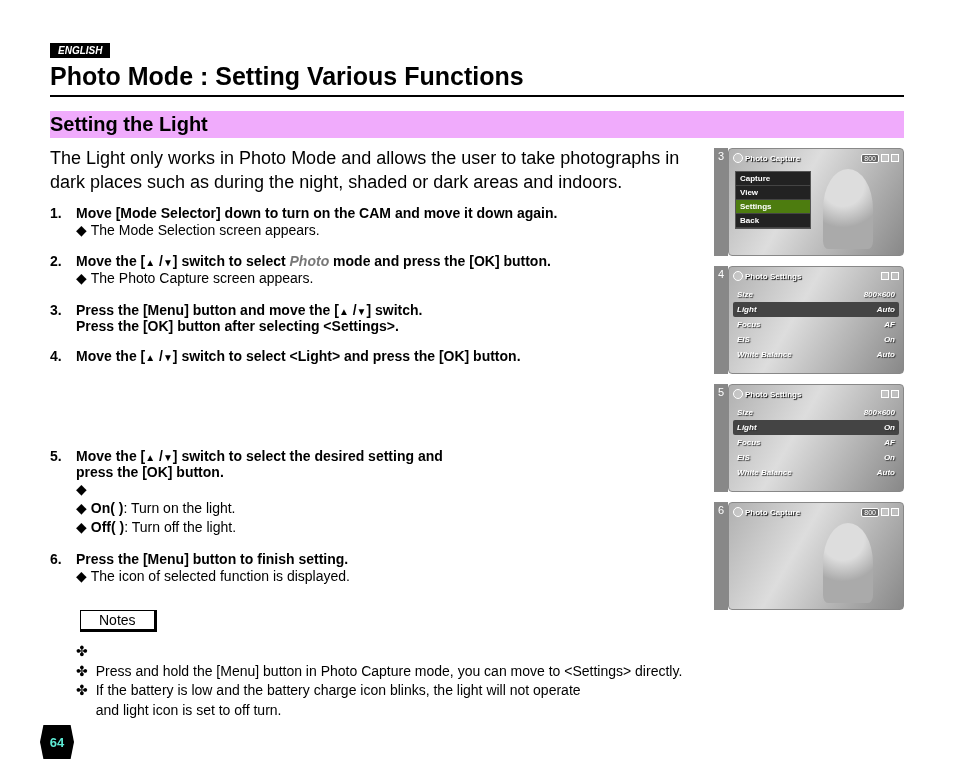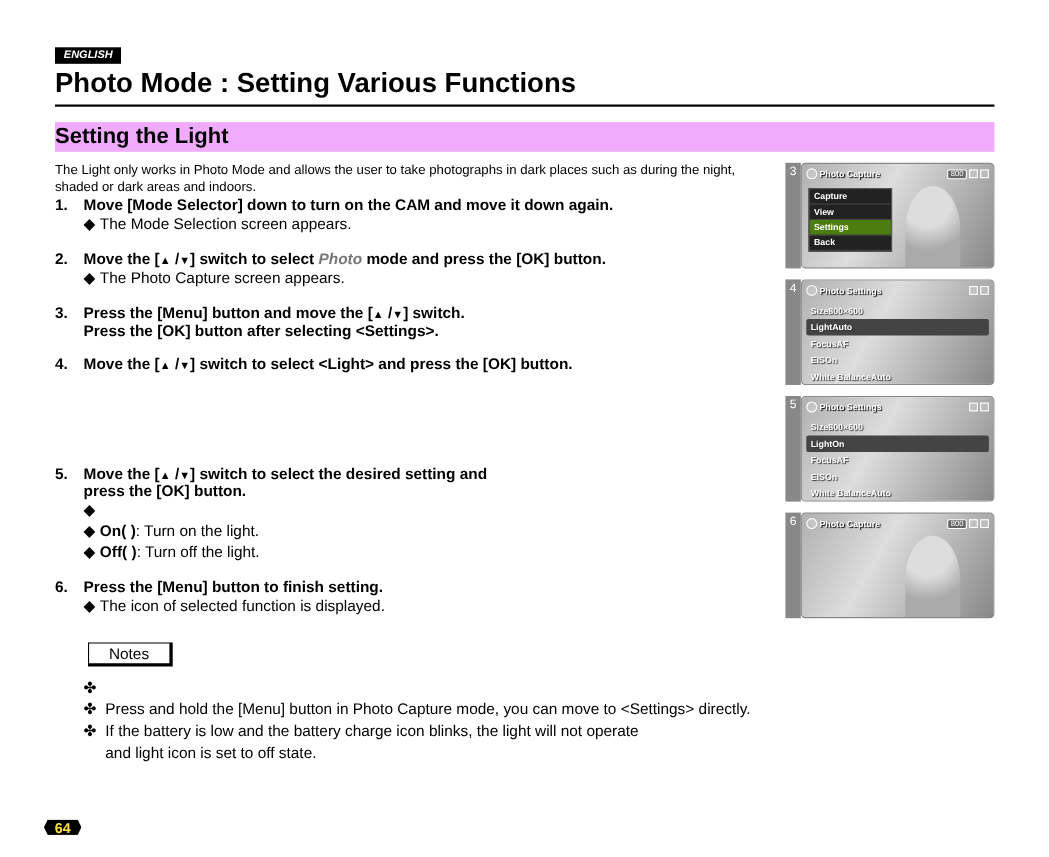--- a/index.html
+++ b/index.html
@@ -1,55 +1,55 @@
 <!DOCTYPE html>
 <html><head>
 <meta charset="utf-8">
 <style>
   * { box-sizing: border-box; margin: 0; padding: 0; }
   body { width: 954px; height: 779px; background: #fff; font-family: Arial, Helvetica, sans-serif; color: #000; position: relative; padding: 40px 50px 20px 50px; }
   .lang-badge { background: #000; color: #fff; font-weight: bold; font-style: italic; padding: 2px 8px; display: inline-block; font-size: 10px; margin-bottom: 4px; }
   .page-title { font-size: 25px; font-weight: bold; border-bottom: 2px solid #000; padding-bottom: 4px; margin-bottom: 14px; }
   .section-title { background: #f0abfc; font-size: 20px; font-weight: bold; padding: 2px 0; margin-bottom: 8px; }
-  .intro { font-size: 12px; line-height: 1.35; max-width: 640px; }
+  .intro { font-size: 18px; line-height: 1.35; margin-bottom: 10px; max-width: 640px; }
   .main { display: flex; gap: 10px; }
   .col-text { flex: 1; }
   ol.steps { list-style: none; counter-reset: step; font-size: 14px; }
   ol.steps > li { margin-bottom: 14px; max-width: 640px; }
   .step-head { font-weight: bold; display: flex; }
   .step-num { min-width: 26px; }
   .step-body { flex: 1; }
   .sub { font-weight: normal; padding-left: 26px; display: flex; line-height: 1.35; }
   .sub .diamond { margin-right: 4px; }
   .bold { font-weight: bold; }
   .italic-grey { font-style: italic; color: #777; font-weight: bold; }
   .arrow-up::before { content: "▲"; font-size: 10px; }
   .arrow-dn::before { content: "▼"; font-size: 10px; }
   .notes-box { border: 1px solid #000; border-right: 3px solid #000; border-bottom: 3px solid #000; padding: 1px 18px; display: inline-block; font-size: 14px; margin: 10px 0 10px 30px; }
   ul.notes { list-style: none; font-size: 14px; max-width: 660px; }
   ul.notes li { display: flex; line-height: 1.4; padding-left: 26px; }
   ul.notes li .plus { margin-right: 8px; }
   .page-num { position: absolute; bottom: 20px; left: 40px; }
-  .page-num .shape { background: #000; color: #fde047; font-weight: bold; font-size: 13px; width: 34px; height: 14px; display: flex; align-items: center; justify-content: center; clip-path: polygon(10% 0, 90% 0, 100% 50%, 90% 100%, 10% 100%, 0 50%); }
+  .page-num .shape { background: #000; color: #5eead4; font-weight: bold; font-size: 13px; width: 34px; height: 34px; display: flex; align-items: center; justify-content: center; clip-path: polygon(10% 0, 90% 0, 100% 50%, 90% 100%, 10% 100%, 0 50%); }
   
   .screens { width: 190px; display: flex; flex-direction: column; gap: 10px; padding-top: 2px; }
   .screen-wrap { display: flex; }
   .screen-label { width: 14px; background: #888; color: #fff; font-size: 11px; display: flex; align-items: flex-start; justify-content: center; padding-top: 2px; }
-  .screen { flex: 1; height: 96px; background: linear-gradient(120deg,#b0b0b0,#ddd 40%,#888); border: 1px solid #888; border-radius: 4px; position: relative; overflow: hidden; }
+  .screen { flex: 1; height: 108px; background: linear-gradient(120deg,#b0b0b0,#ddd 40%,#888); border: 1px solid #888; border-radius: 4px; position: relative; overflow: hidden; }
   .topbar { position: absolute; top:0; left:0; right:0; height:18px; display:flex; align-items:center; padding:0 4px; font-size:8px; color:#fff; }
   .topbar .cam { width:10px; height:10px; border-radius:50%; background:#fff3; border:1px solid #fff; margin-right:2px; }
   .sc-title { color:#fff; font-weight:bold; text-shadow:1px 1px 1px #000; font-size:8px; }
   .badge800 { background:#666; border:1px solid #fff; font-size:7px; color:#fff; padding:0 2px; margin-left:auto; margin-right:2px; border-radius:2px;}
   .statusbar { display:flex; gap:2px; }
   .stat { width:8px; height:8px; background:#fff3; border:1px solid #fff; }
   .menu { position:absolute; top:22px; left:6px; width:76px; background:#222; border:1px solid #555; }
   .menu .row { color:#fff; font-size:8px; padding:2px 4px; border-bottom:1px solid #444; font-weight:bold; }
   .menu .row.sel { background:#4d7c0f; }
   .set-rows { position:absolute; top:20px; left:4px; right:4px; }
-  .set-row { display:flex; justify-content:flex-start; font-size:8px; padding:3px 4px; color:#fff; font-weight:bold; text-shadow:1px 1px 1px #333; }
+  .set-row { display:flex; justify-content:space-between; font-size:8px; padding:3px 4px; color:#fff; font-weight:bold; text-shadow:1px 1px 1px #333;font-style:italic; }
   .set-row .val { }
   .set-row.hi { background:#444; border-radius:2px; }
   .kid { position:absolute; right:30px; top:20px; width:50px; height:80px; background: radial-gradient(circle at 40% 20%, #ddd 30%, #aaa 60%); border-radius:50% 50% 10% 10%; }
   .spacer { height: 70px; }
 </style>
 </head>
 <body>
 
 
 
@@ -132,21 +132,21 @@
     <li>
           <span class="plus">✤</span>
           <span>Press and hold the [Menu] button in Photo Capture mode, you can move to &lt;Settings&gt; directly.</span>
         </li>
     <li>
           <span class="plus">✤</span>
           <span>If the battery is low and the battery charge icon blinks, the light will not operate</span>
         </li>
     <li>
           <span class="plus" style="visibility:hidden">✤</span>
-          <span>and light icon is set to off state.</span>
+          <span>and light icon is set to off turn.</span>
         </li>
   </ul>
  </div>
 
  <div class="screens">
 
    <div class="screen-wrap">
      <div class="screen-label">3</div>
      <div class="screen">
        <div class="kid"></div>

